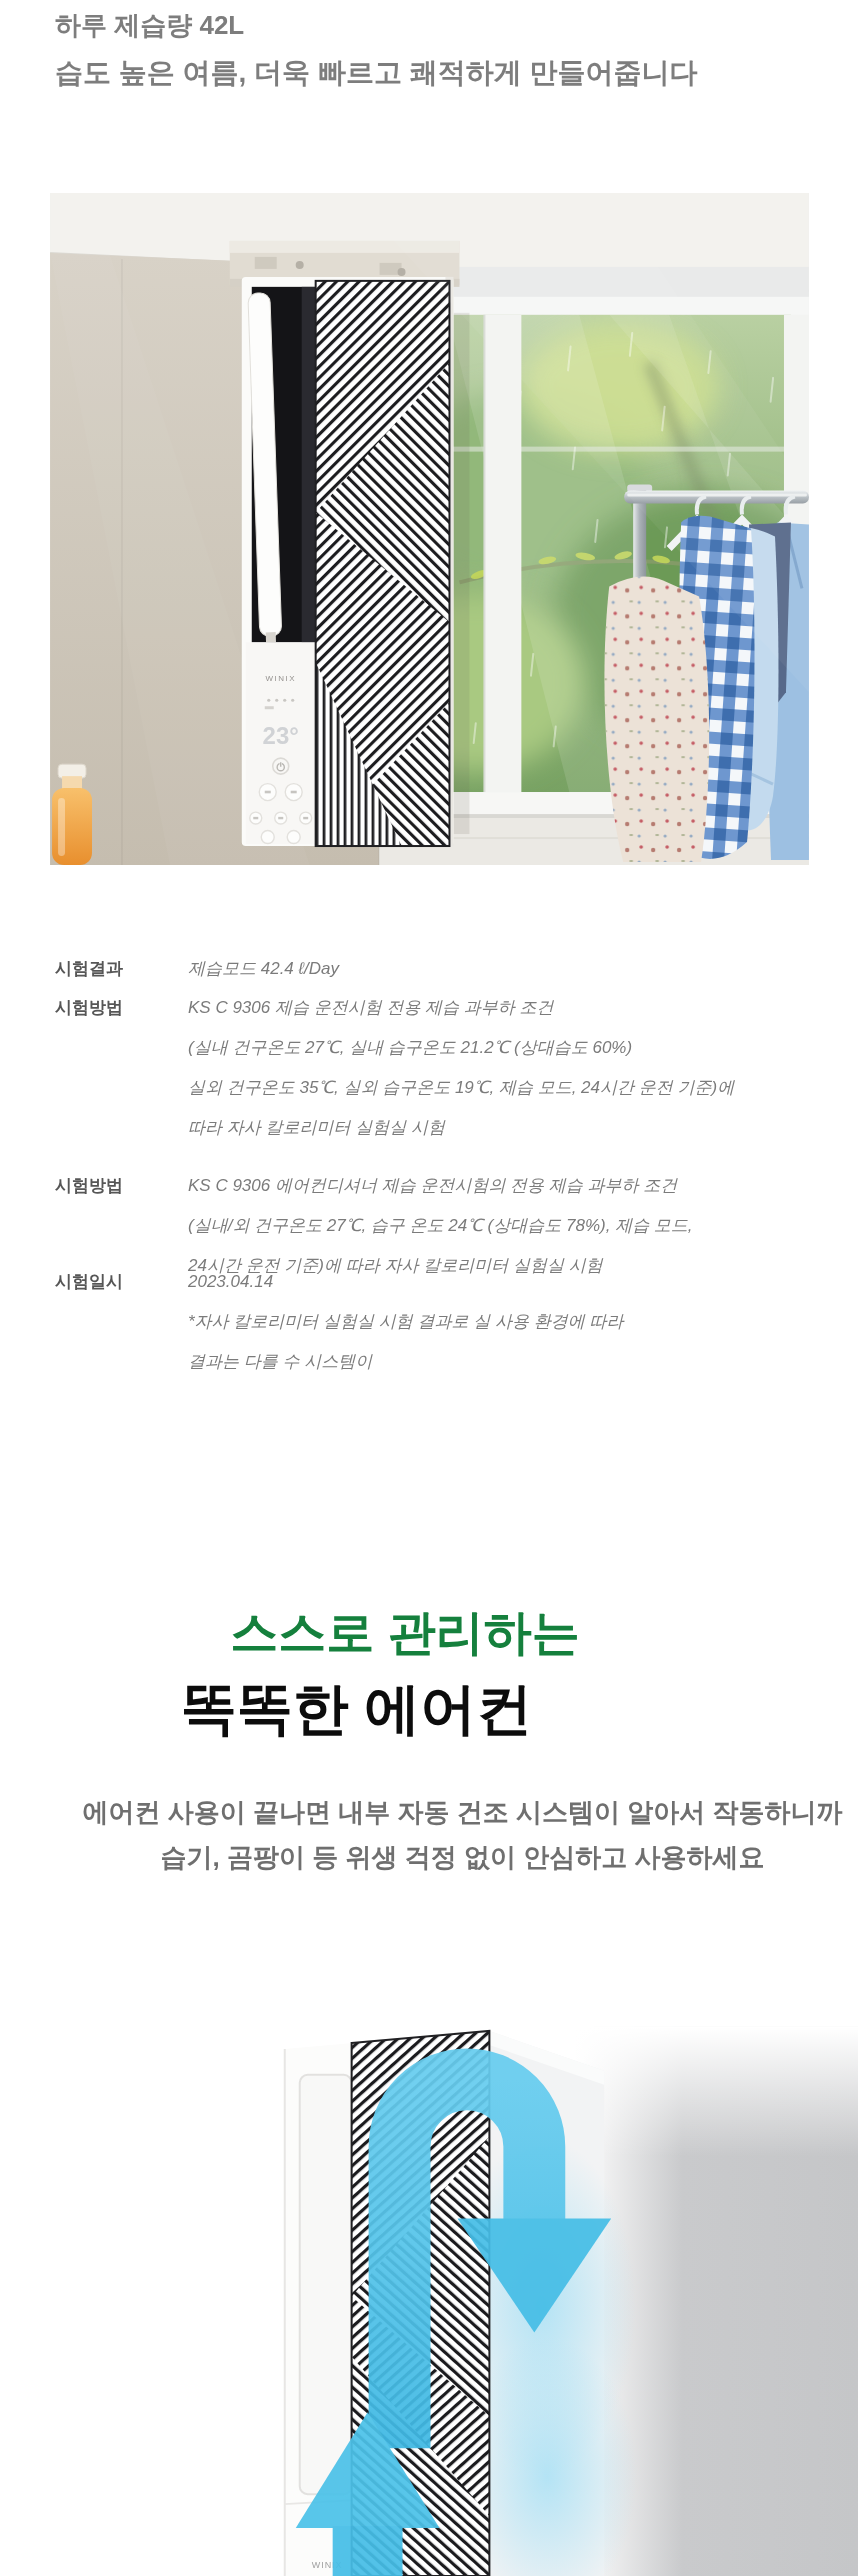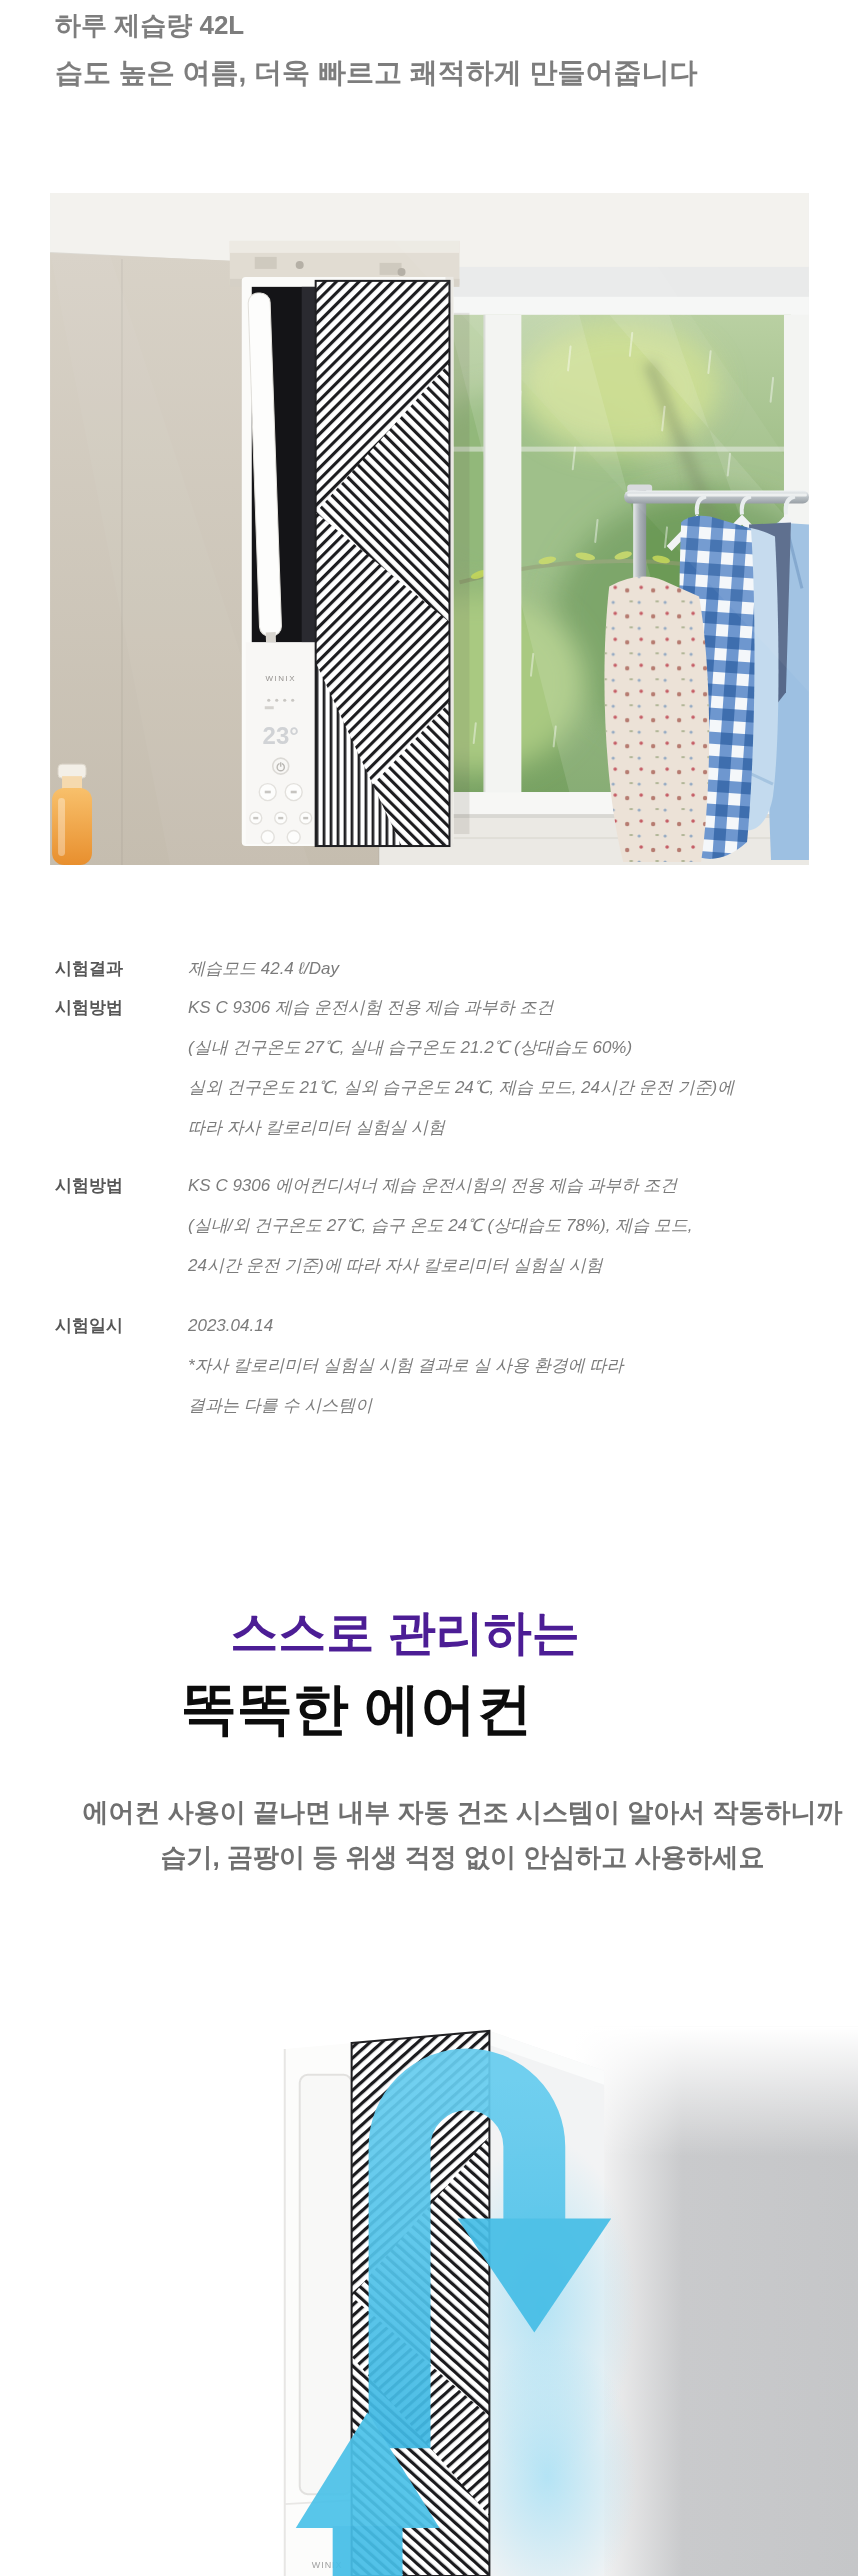--- a/index.html
+++ b/index.html
@@ -9,24 +9,24 @@
   .title-line1{position:absolute;left:55px;top:10px;font-size:26px;line-height:1.2;
                font-weight:700;color:#7d7d7d;white-space:nowrap;}
   .title-line2{position:absolute;left:55px;top:56px;font-size:28px;line-height:1.2;
                font-weight:700;color:#7d7d7d;white-space:nowrap;}
   
   .hero-photo{position:absolute;left:50px;top:193px;width:759px;height:672px;}
   
   .trow{position:absolute;left:55px;display:flex;font-size:17px;line-height:40px;white-space:nowrap;}
   .trow .lbl{width:133px;flex:0 0 133px;font-weight:700;color:#565656;}
   .trow .val{color:#7b7b7b;font-weight:400;font-style:italic;}
-  .r1{top:949px;} .r2{top:988px;} .r3{top:1166px;} .r4{top:1306px;}
+  .r1{top:949px;} .r2{top:988px;} .r3{top:1166px;} .r4{top:1262px;}
   
   .feat-h1{position:absolute;left:0;top:1602px;width:810px;text-align:center;
-           font-size:48px;line-height:62px;font-weight:700;color:#4c1d95;}
+           font-size:48px;line-height:62px;font-weight:700;color:#15803d;}
   .feat-h2{position:absolute;left:0;top:1678px;width:713px;text-align:center;
            font-size:56px;line-height:62px;font-weight:700;color:#0c0c0c;}
   .feat-p{position:absolute;left:0;top:1790px;width:859px;text-align:center;
           font-size:26px;line-height:45px;font-weight:600;color:#6f6f6f;padding-left:33px;}
   
   .product-art{position:absolute;left:0;top:1997px;width:859px;height:579px;}
   svg text{font-family:"Liberation Sans",sans-serif;}
 </style>
 </head>
 <body>
@@ -270,21 +270,21 @@
     <div class="lbl">시험결과</div>
     <div class="val">
       <div>제습모드 42.4 ℓ/Day</div>
     </div>
   </div>
   <div class="trow r2">
     <div class="lbl">시험방법</div>
     <div class="val">
       <div>KS C 9306 제습 운전시험 전용 제습 과부하 조건</div>
       <div>(실내 건구온도 27℃, 실내 습구온도 21.2℃ (상대습도 60%)</div>
-      <div>실외 건구온도 21℃, 실외 습구온도 24℃, 제습 모드, 24시간 운전 기준)에</div>
+      <div>실외 건구온도 35℃, 실외 습구온도 19℃, 제습 모드, 24시간 운전 기준)에</div>
       <div>따라 자사 칼로리미터 실험실 시험</div>
     </div>
   </div>
   <div class="trow r3">
     <div class="lbl">시험방법</div>
     <div class="val">
       <div>KS C 9306 에어컨디셔너 제습 운전시험의 전용 제습 과부하 조건</div>
       <div>(실내/외 건구온도 27℃, 습구 온도 24℃ (상대습도 78%), 제습 모드,</div>
       <div>24시간 운전 기준)에 따라 자사 칼로리미터 실험실 시험</div>
     </div>

